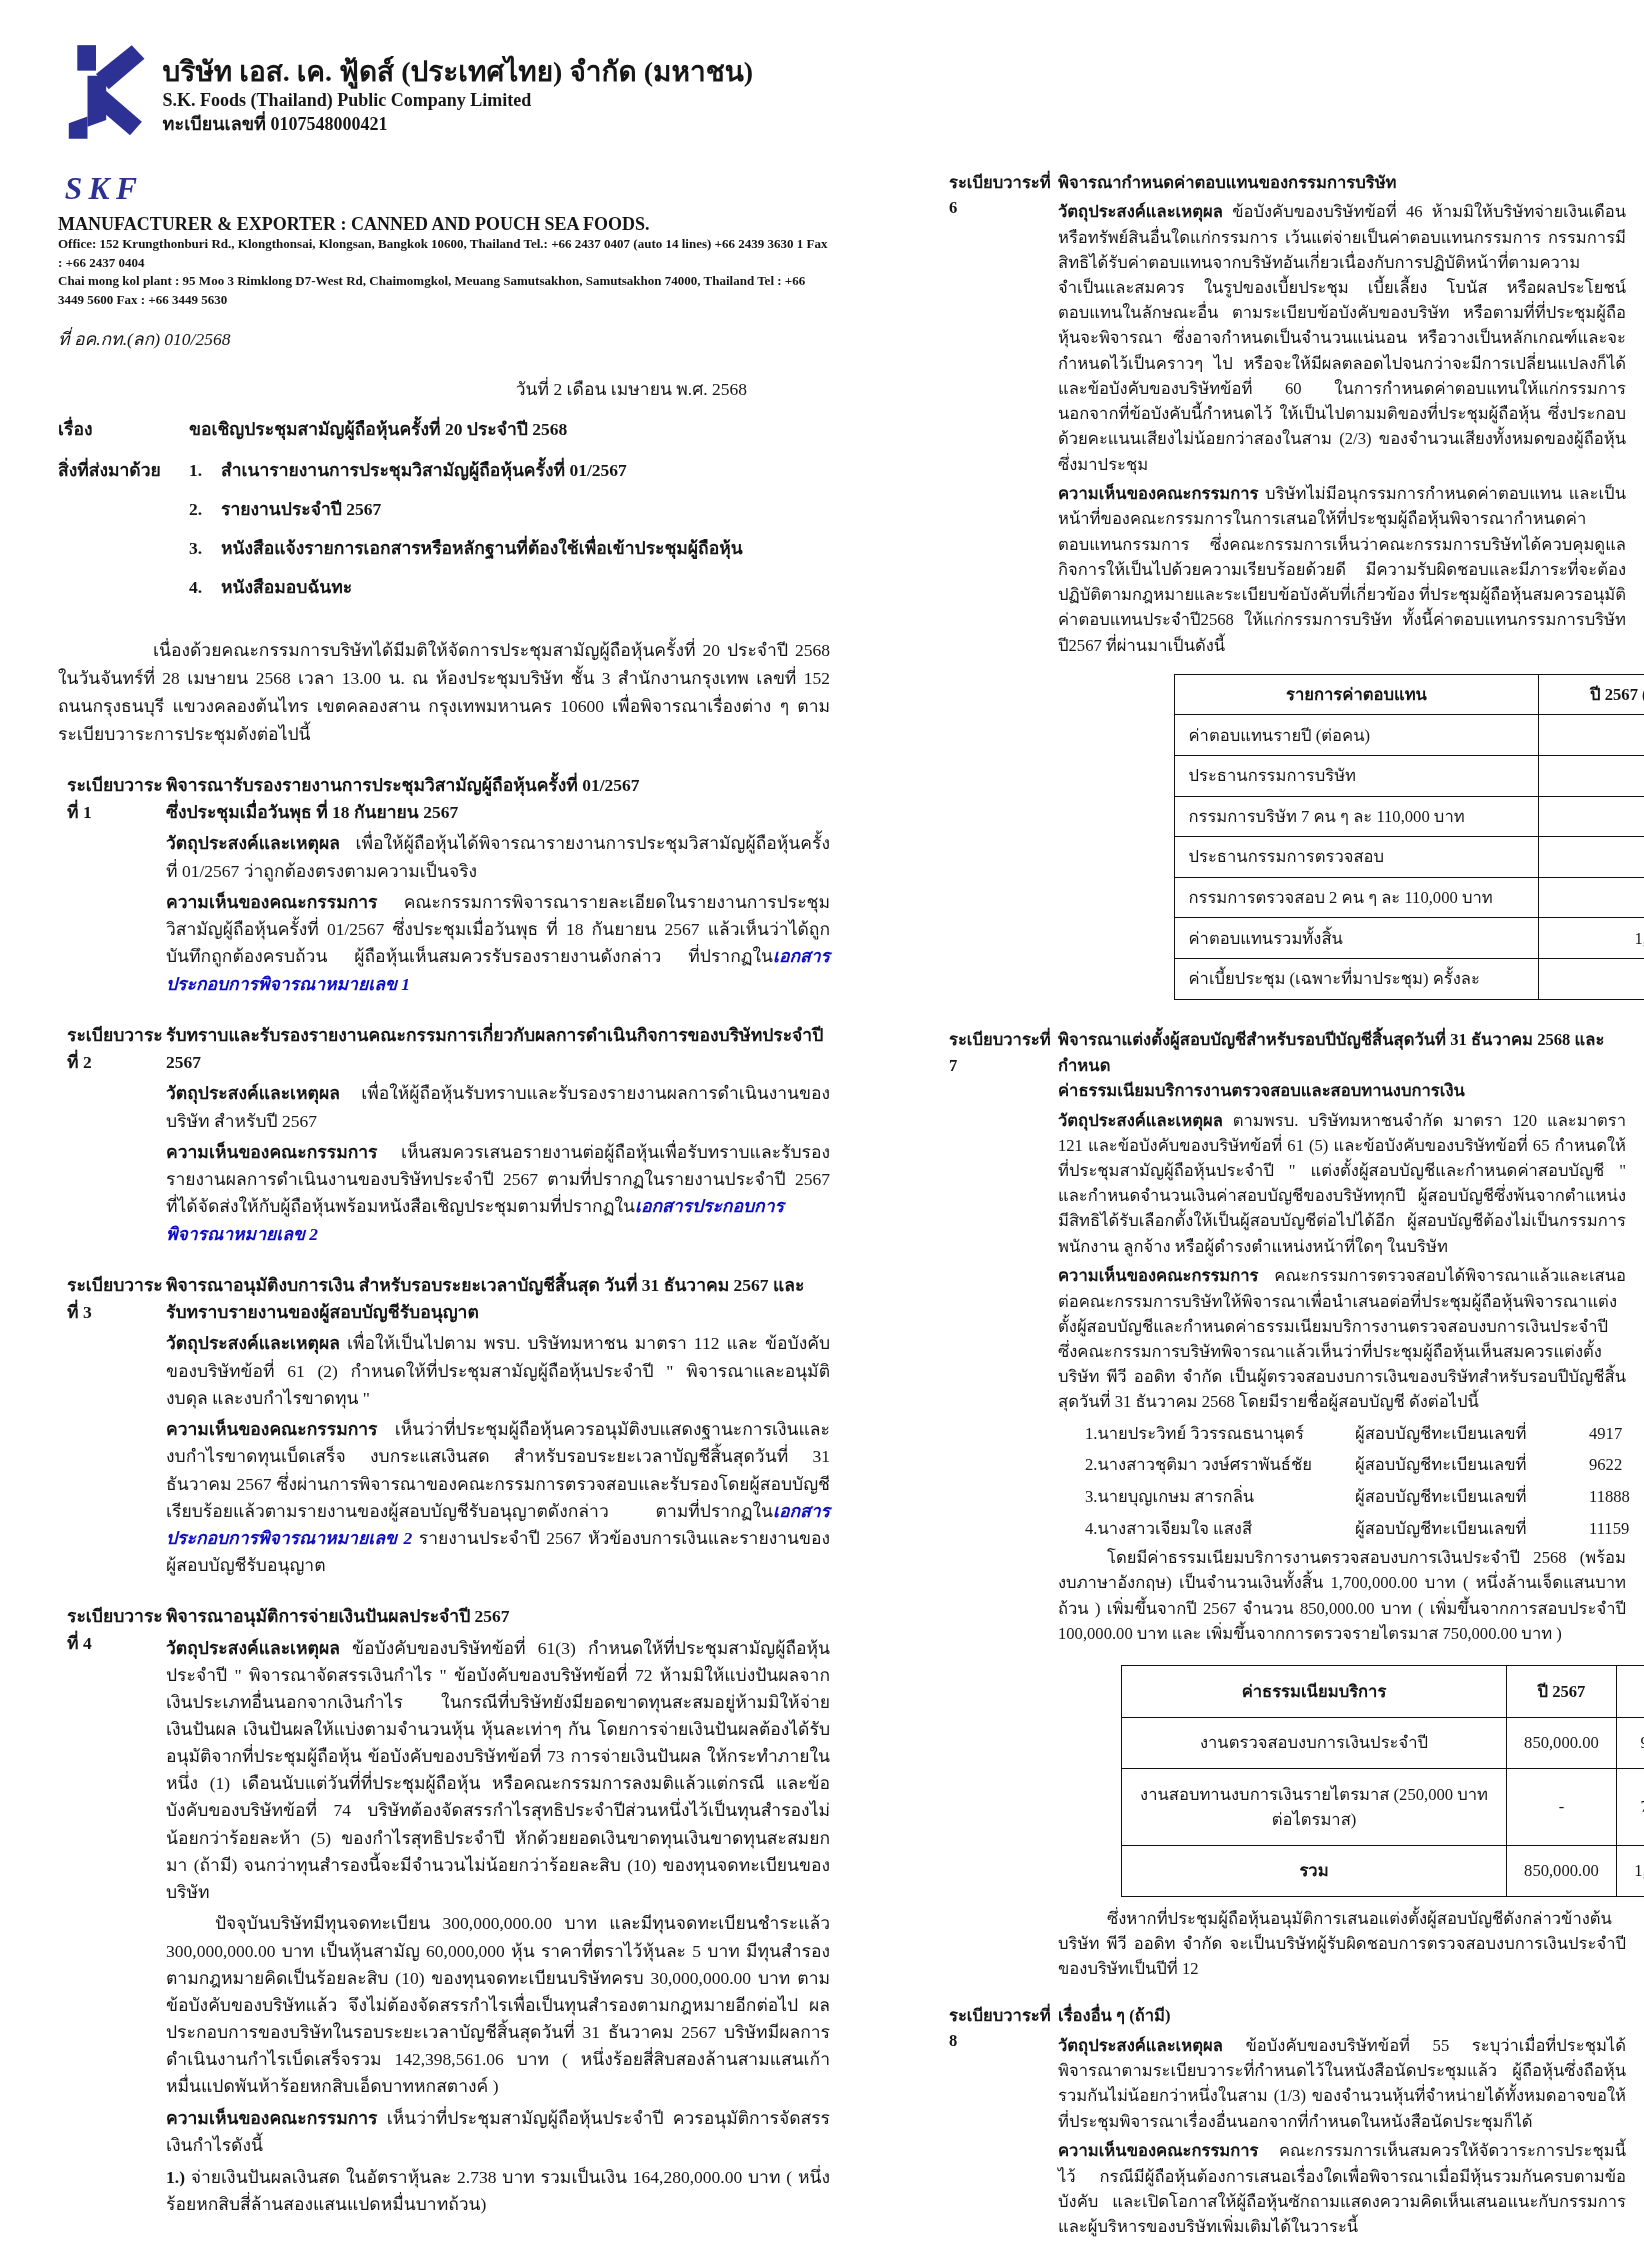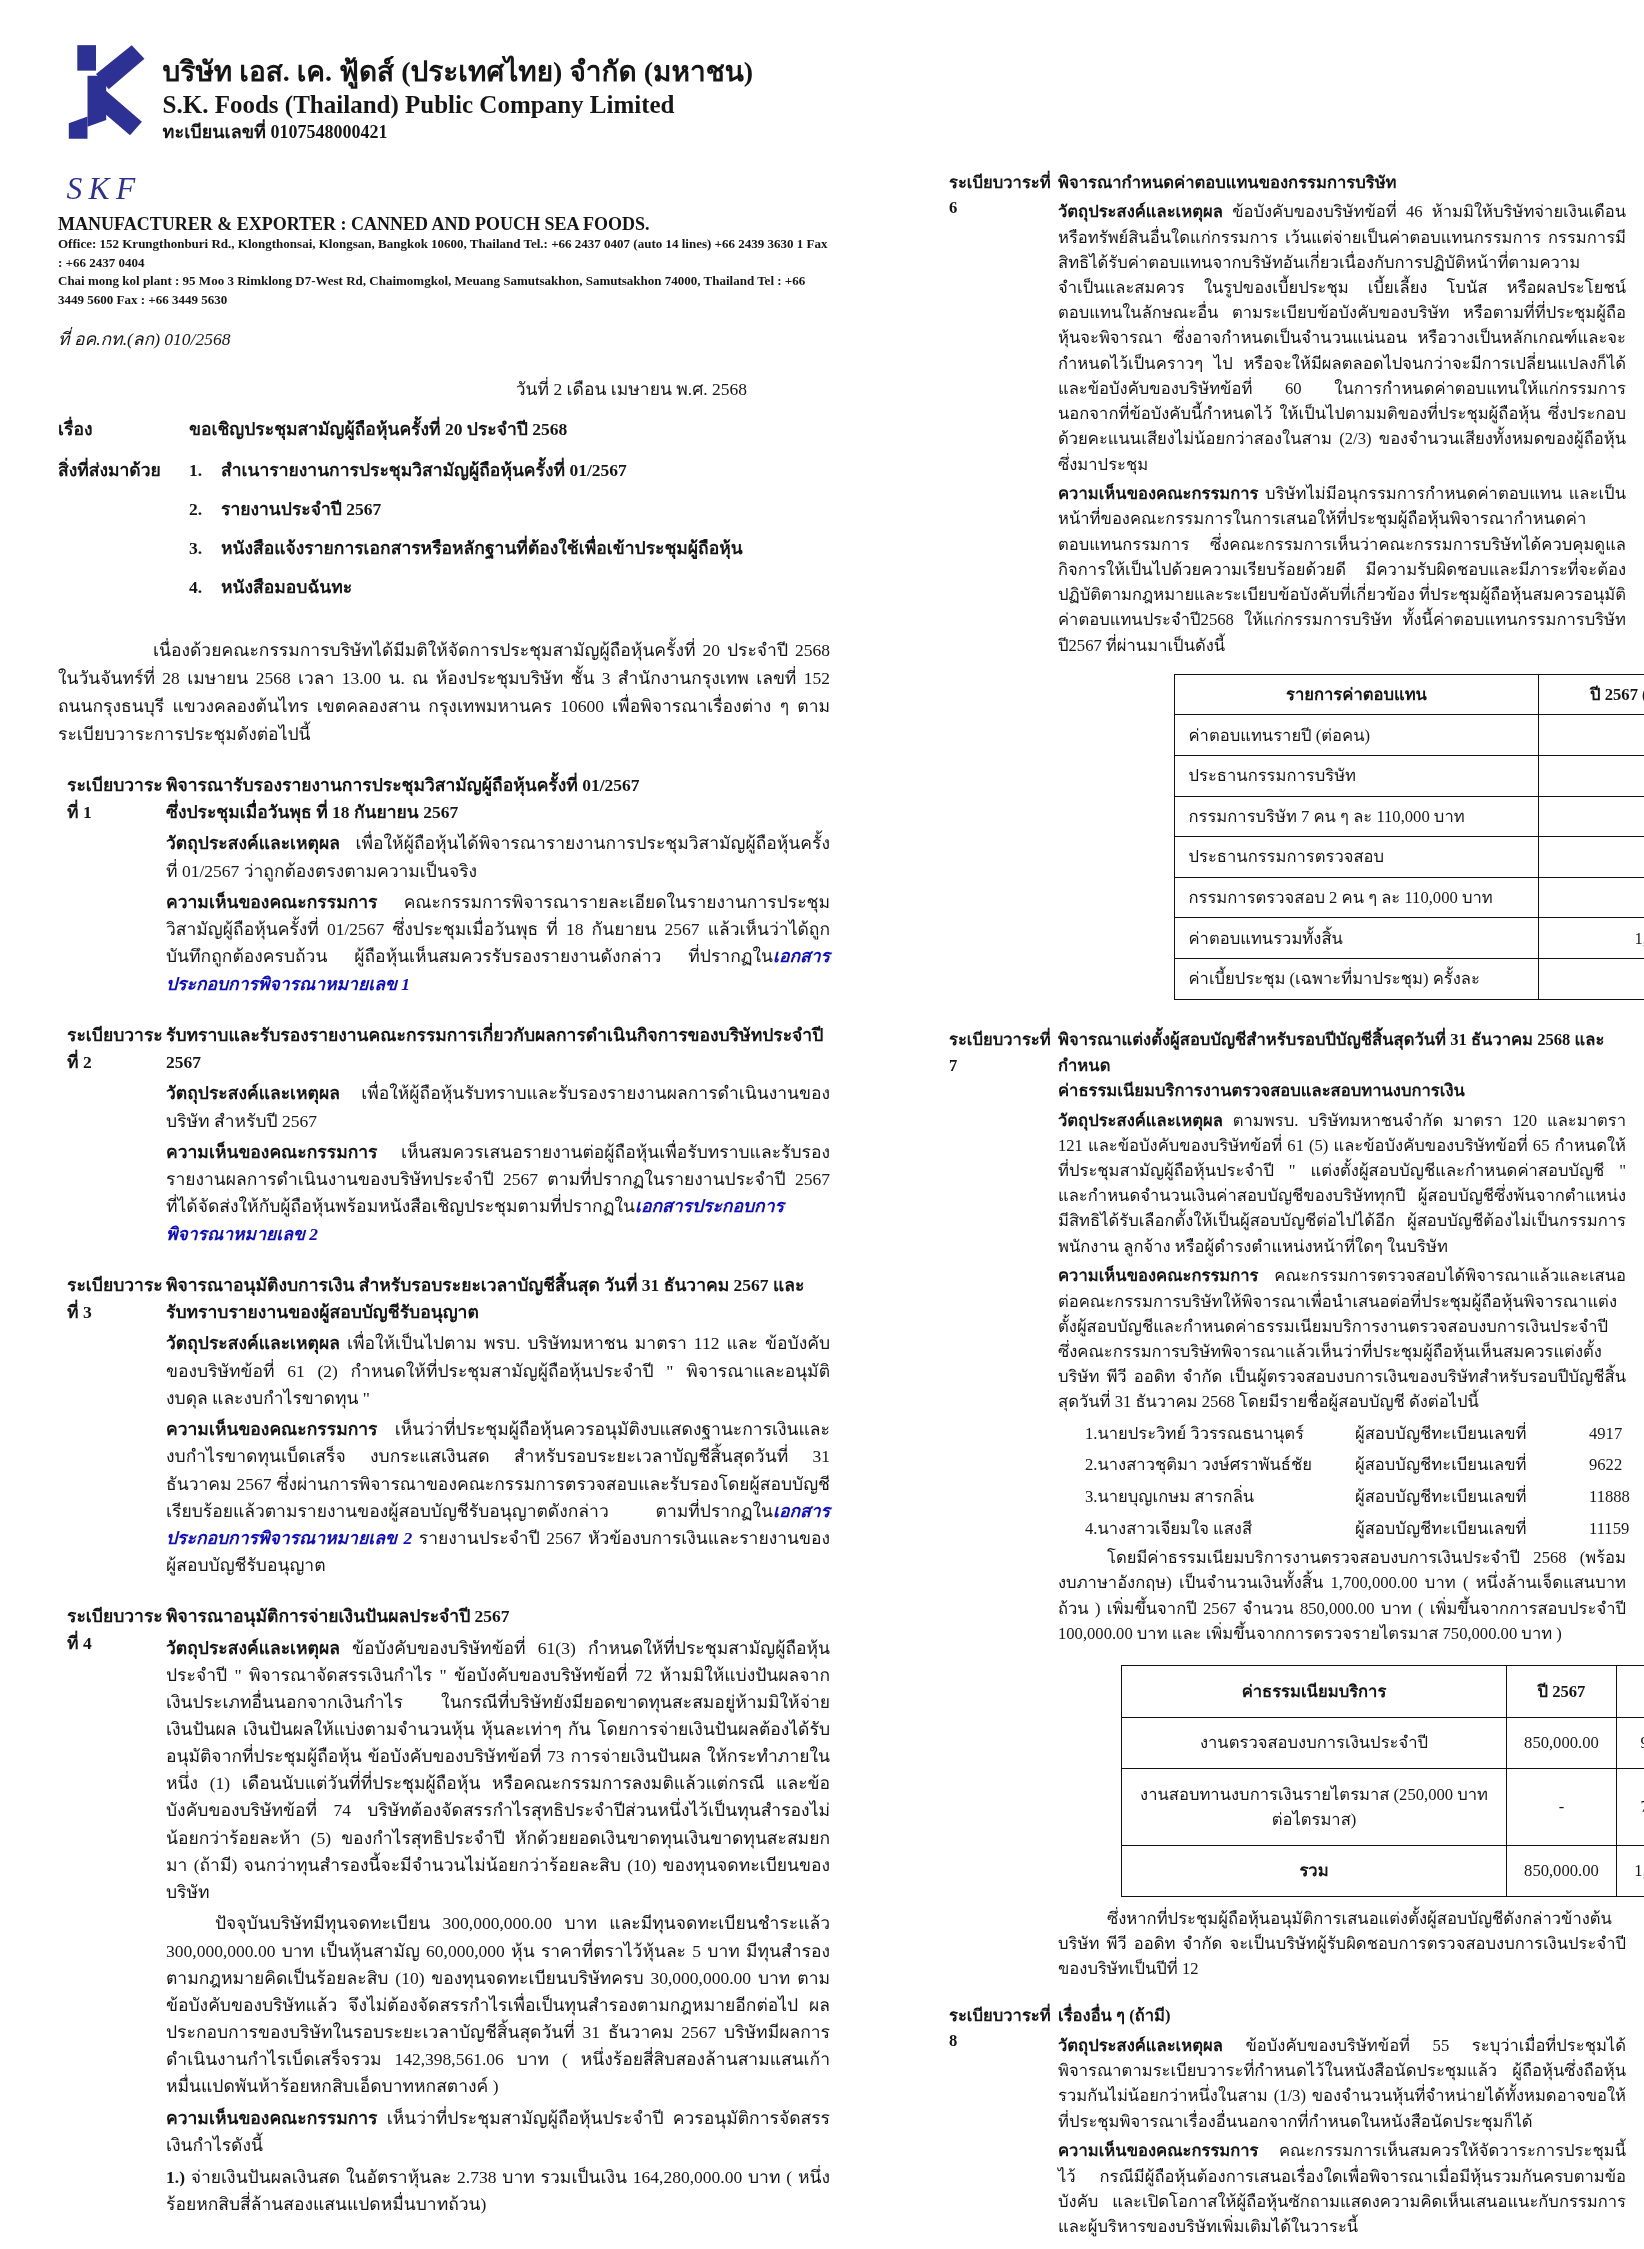--- a/index.html
+++ b/index.html
@@ -5,24 +5,24 @@
   html,body{margin:0;padding:0;background:#8a8a8a;}
   .page{position:relative;width:1645px;height:2329px;background:#ffffff;overflow:hidden;
         font-family:"Liberation Serif","DejaVu Serif",serif;color:#161616;}
   .col{position:absolute;box-sizing:border-box;}
   .col-left{left:58px;top:38px;width:772px;}
   .col-right{left:940px;top:148px;width:686px;}
 
   
   .letterhead{display:flex;align-items:flex-start;}
   .logo{width:92px;flex:none;text-align:center;color:#2d3193;}
-  .logo-skf{font-size:31.5px;font-weight:normal;font-style:italic;letter-spacing:6.3px;color:#2d3193;margin-top:-3.6px;}
+  .logo-skf{font-size:31.5px;font-weight:bold;font-style:italic;letter-spacing:6.3px;color:#2d3193;margin-top:-3.6px;}
   .cotext{padding-left:12.6px;padding-top:16px;}
   .co-th{font-size:28px;font-weight:bold;line-height:1.25;}
-  .co-en{font-size:25px;font-weight:bold;line-height:1.25;font-family:Liberation Serif, serif;}
+  .co-en{font-size:18px;font-weight:bold;line-height:1.25;font-family:Liberation Serif, serif;}
   .co-reg{font-size:18px;font-weight:bold;line-height:1.35;}
   .tagline{font-size:18px;font-weight:bold;margin-top:6.3px;}
   .addr{font-size:13px;font-weight:bold;line-height:1.45;}
 
   
   .letter-no{font-size:17.5px;margin-top:15.3px;font-style:italic;}
   .date-line{font-size:17.5px;text-align:right;padding-right:83px;margin-top:21.6px;}
   .kv{display:flex;font-size:17.5px;line-height:1.55;margin-top:13.5px;font-weight:bold;}
   .kv-label{width:131px;flex:none;}
   .attach-row{display:flex;line-height:1.55;margin-bottom:11.7px;}

